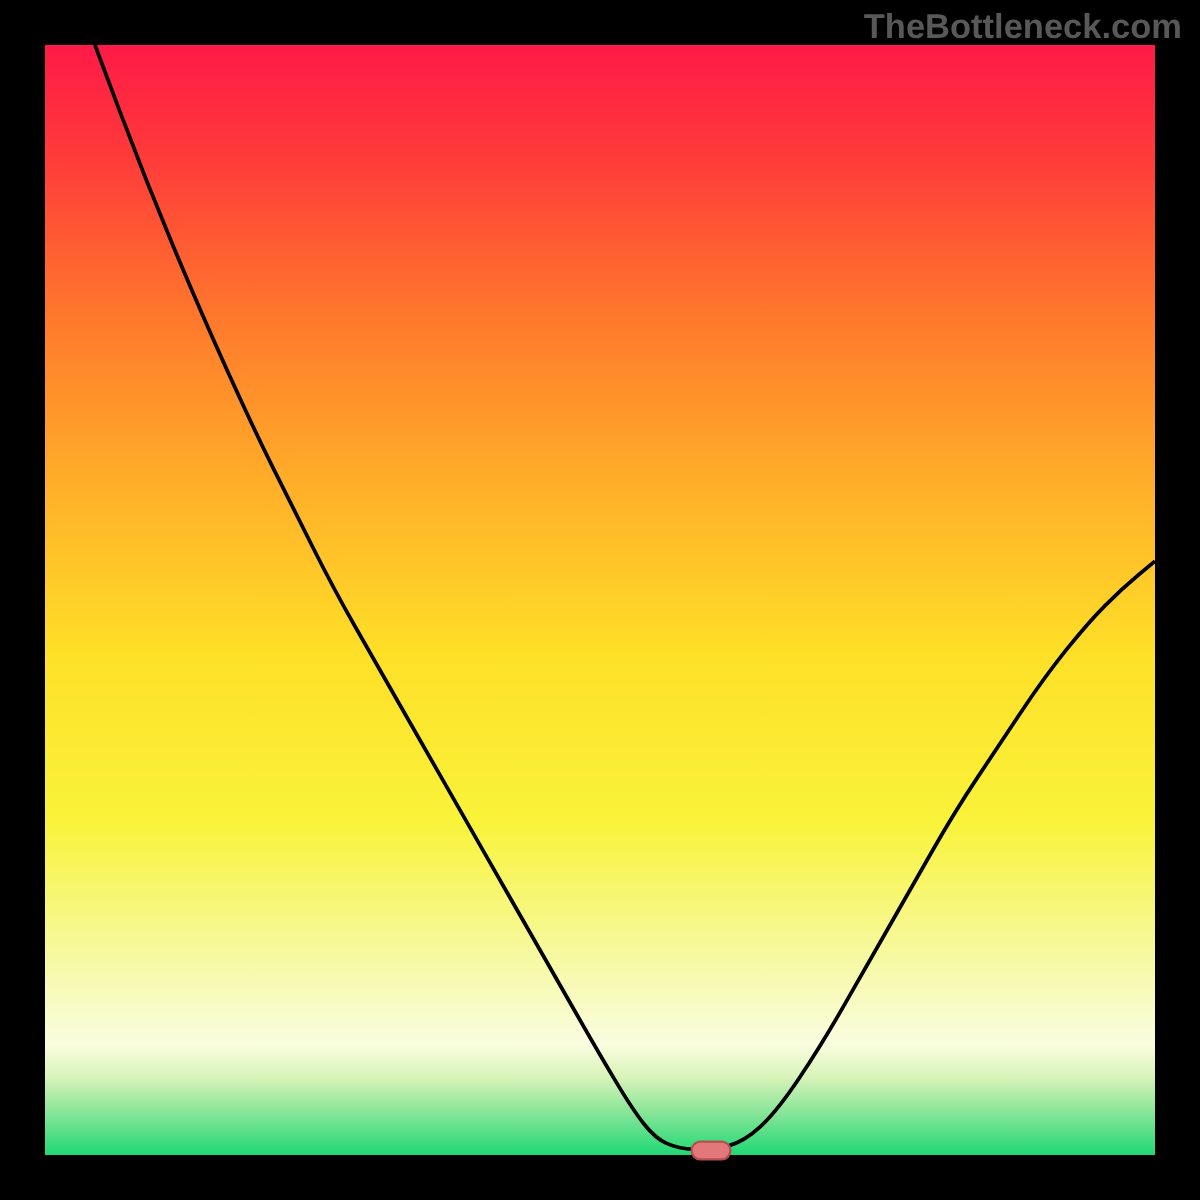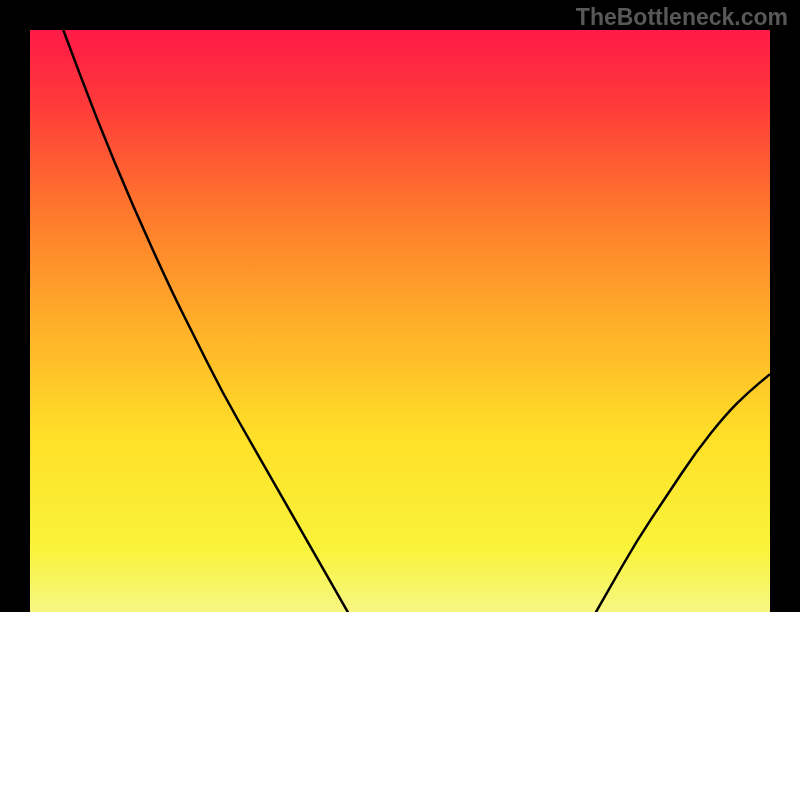--- a/index.html
+++ b/index.html
@@ -2,21 +2,21 @@
 <html><head>
 <meta charset="utf-8">
 <style>
   body {
     margin: 0;
     padding: 0;
     background: #fff;
   }
   .chart-container {
     width: 800px;
-    height: 612px;
+    height: 800px;
     position: relative;
     background: #000;
   }
   .watermark {
     position: absolute;
     top: 4px;
     right: 12px;
     color: #585858;
     font-family: Arial, Helvetica, sans-serif;
     font-size: 23px;

